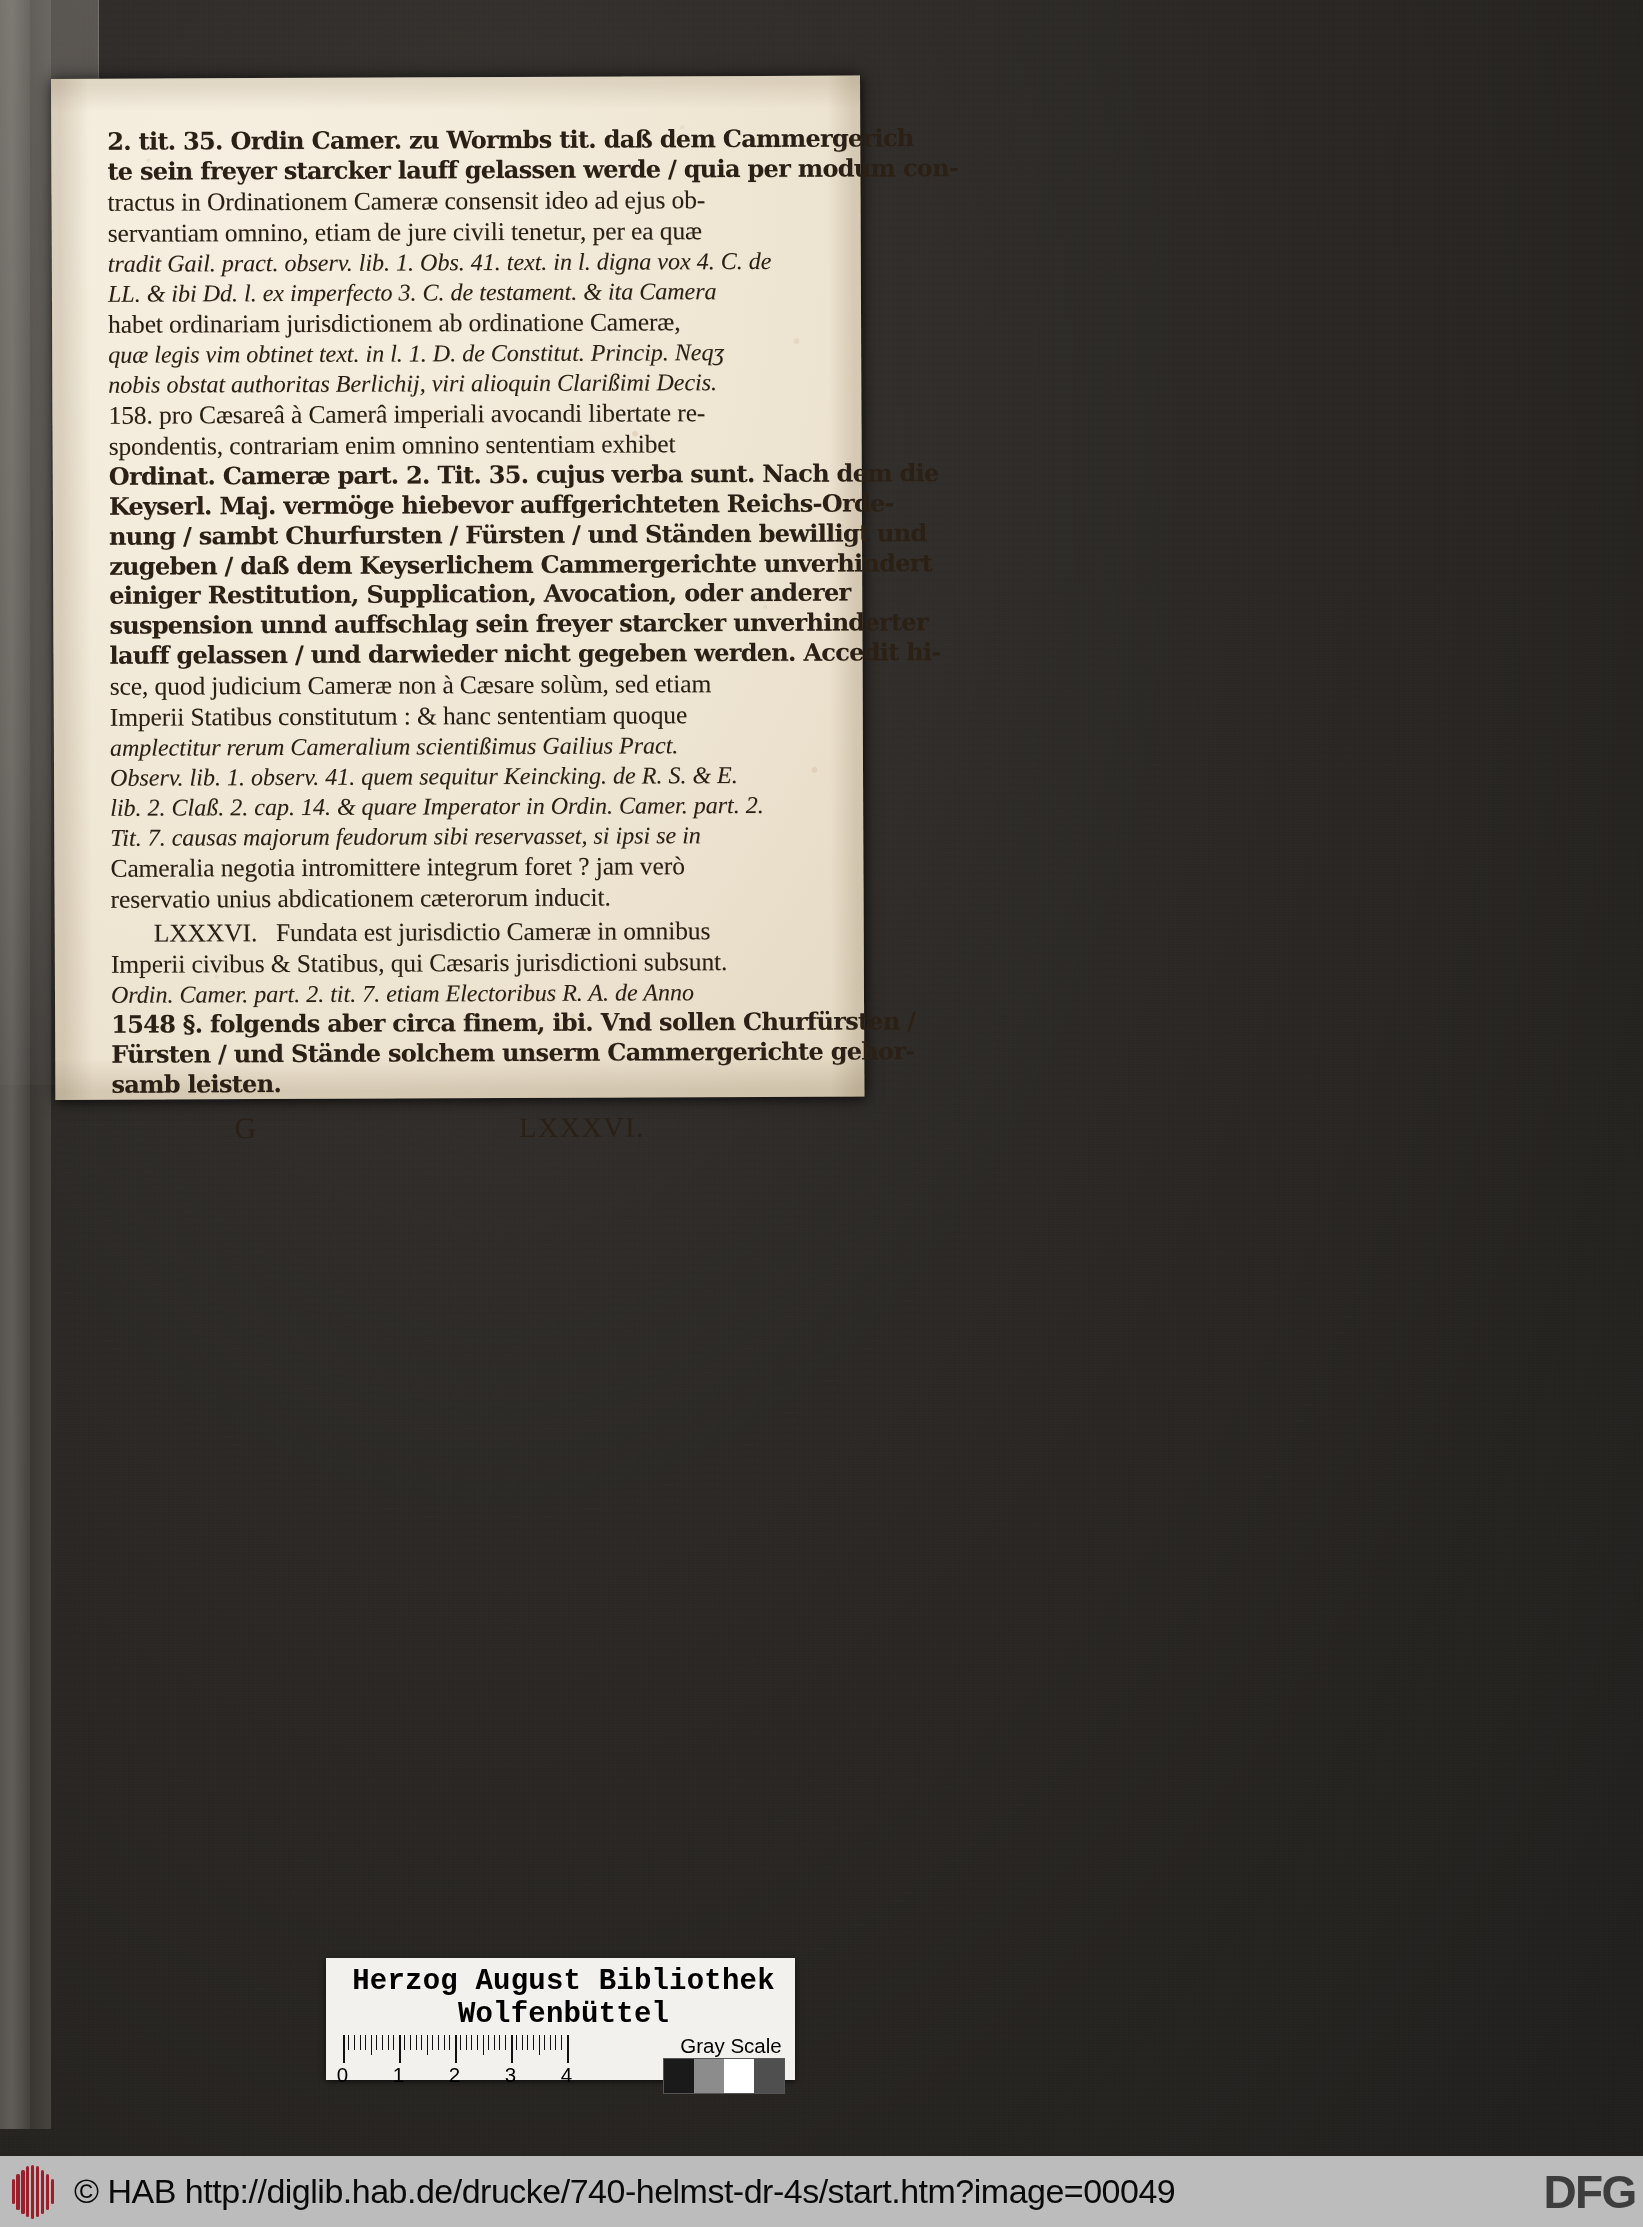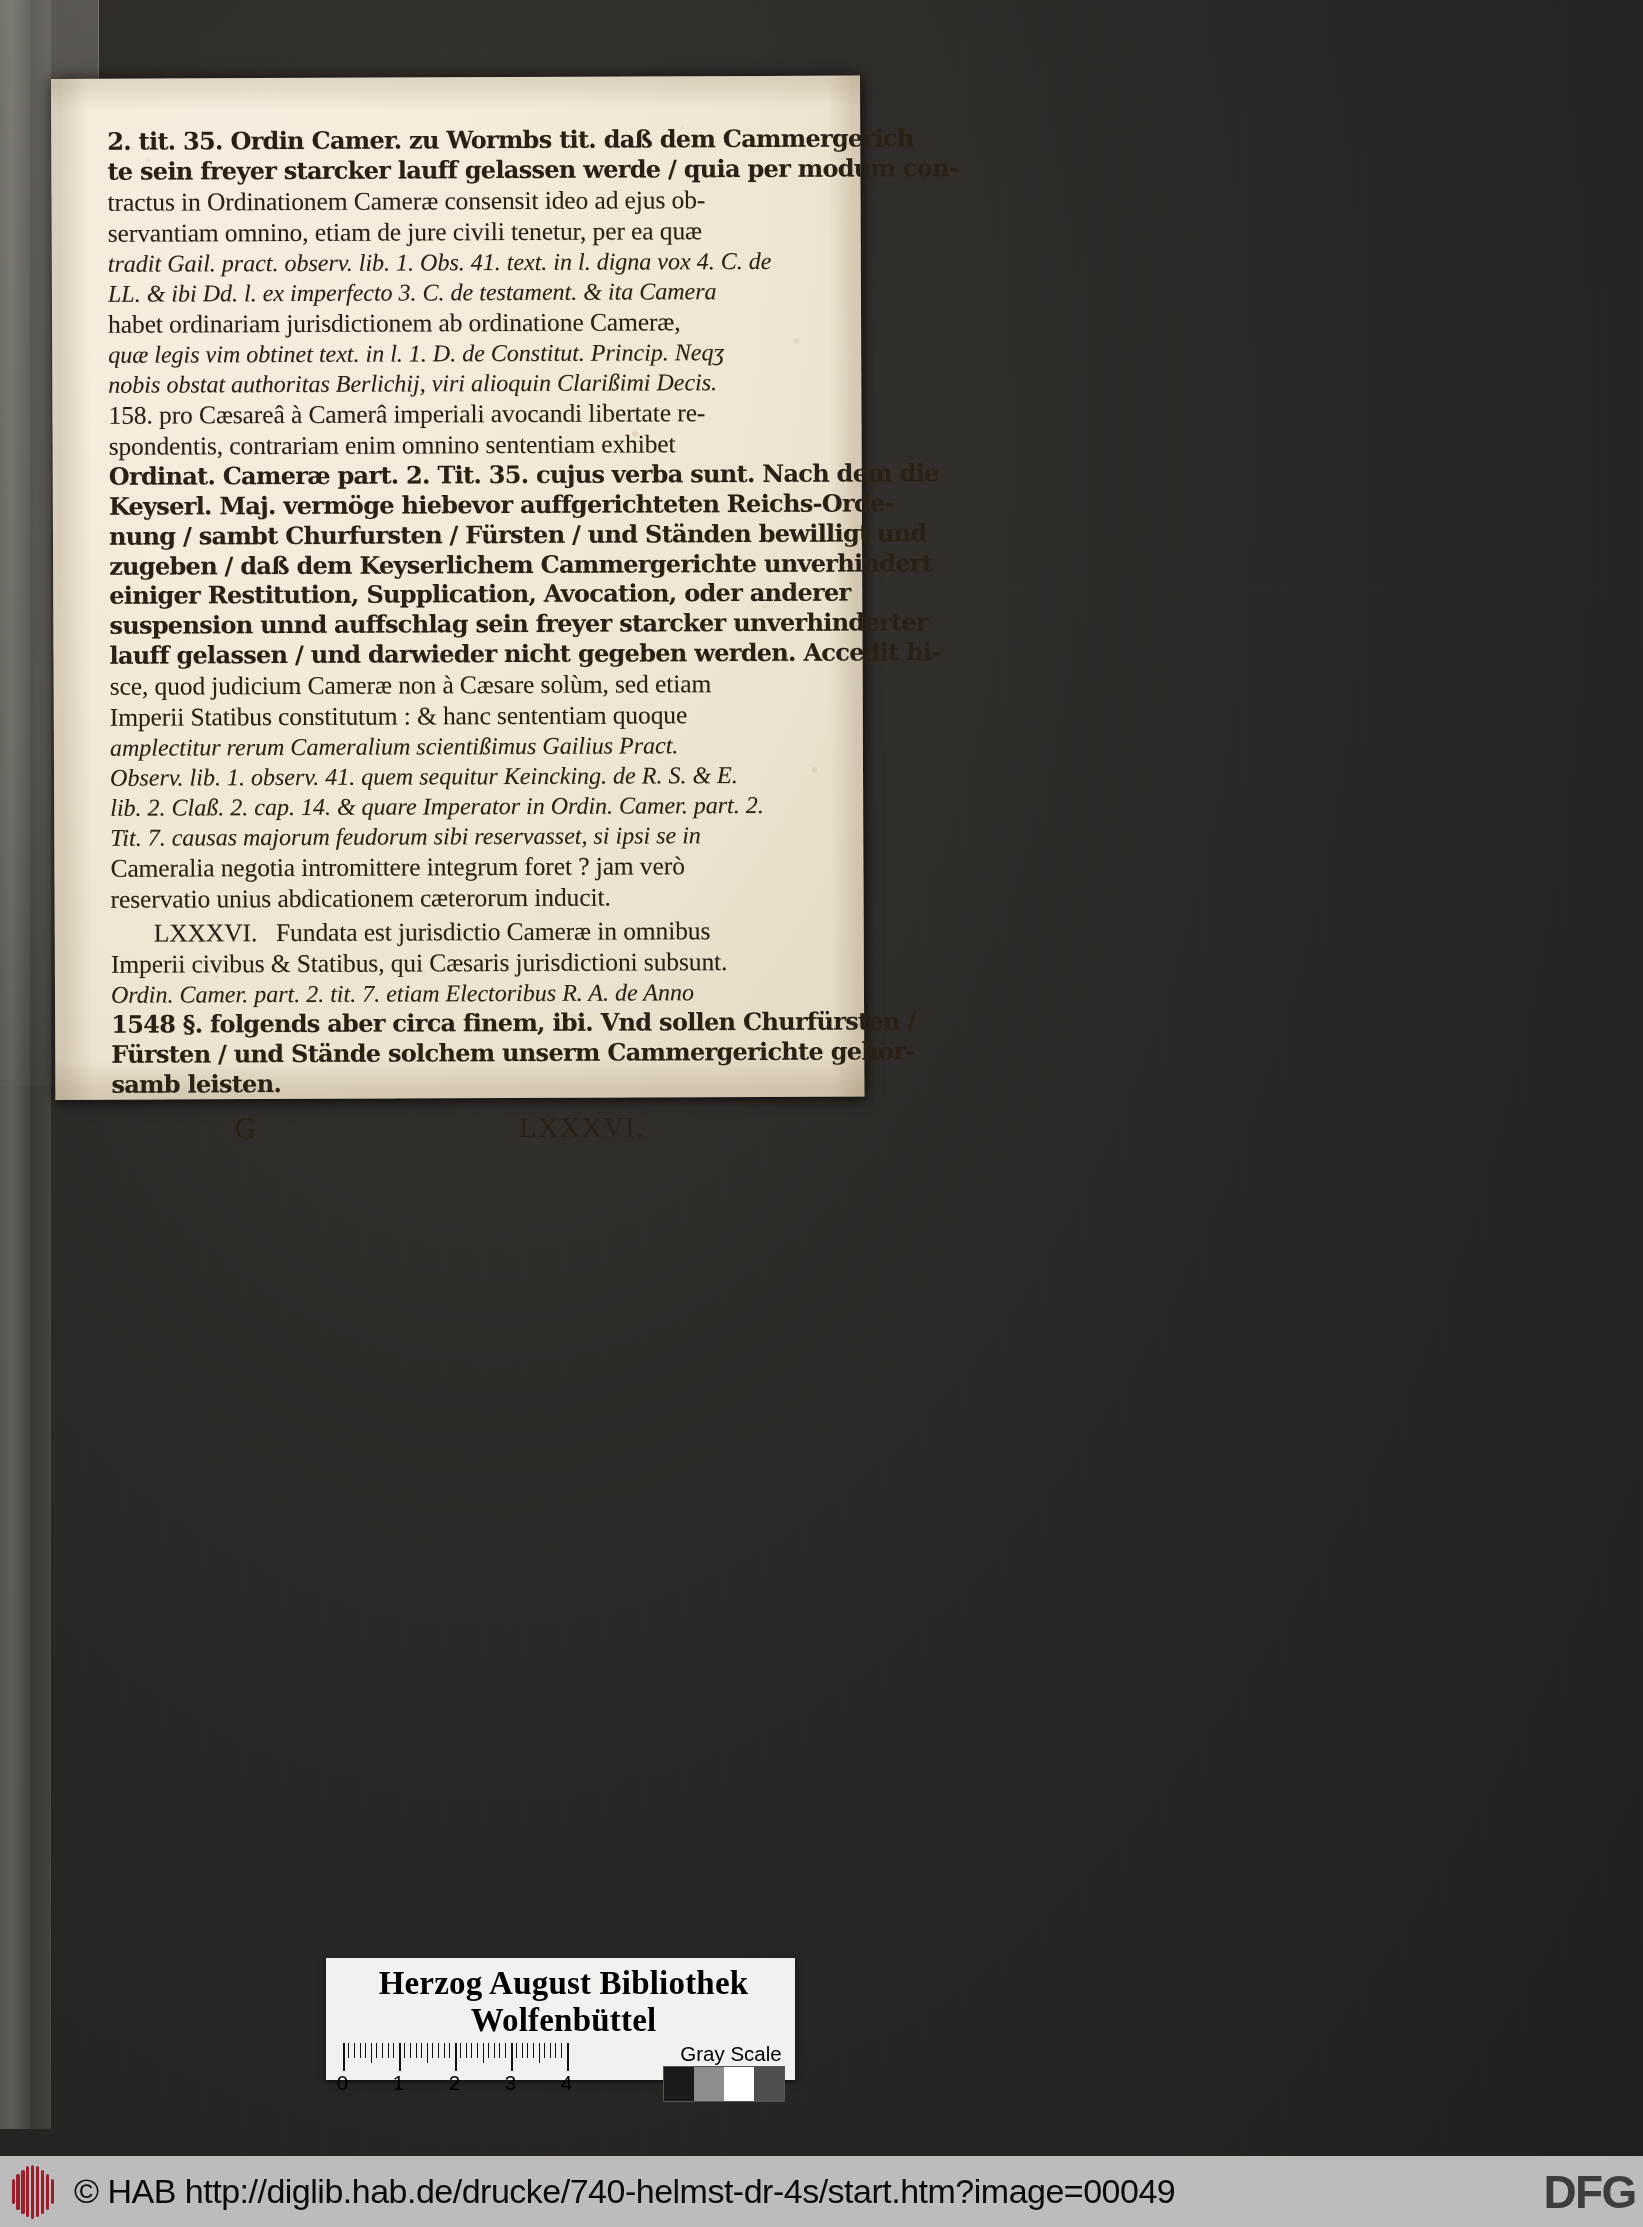--- a/index.html
+++ b/index.html
@@ -161,23 +161,23 @@
     position: absolute;
     left: 326px;
     top: 1958px;
     width: 469px;
     height: 122px;
     background: #f2f1ee;
     box-shadow: 0 1.6px 5.8px rgba(0,0,0,.6);
   }
   #hab-title {
     text-align: center;
-    font-family: Liberation Serif, serif;
+    font-family: Liberation Mono, monospace;
     font-weight: 700;
-    font-size: 33px;
+    font-size: 29px;
     color: #000;
     padding-top: 6.6px;
     letter-spacing: 0.2px;
     padding-left: 6px;
   }
   #card-lower {
     display: flex;
     align-items: stretch;
     margin-top: 3.3px;
     height: 76px;

